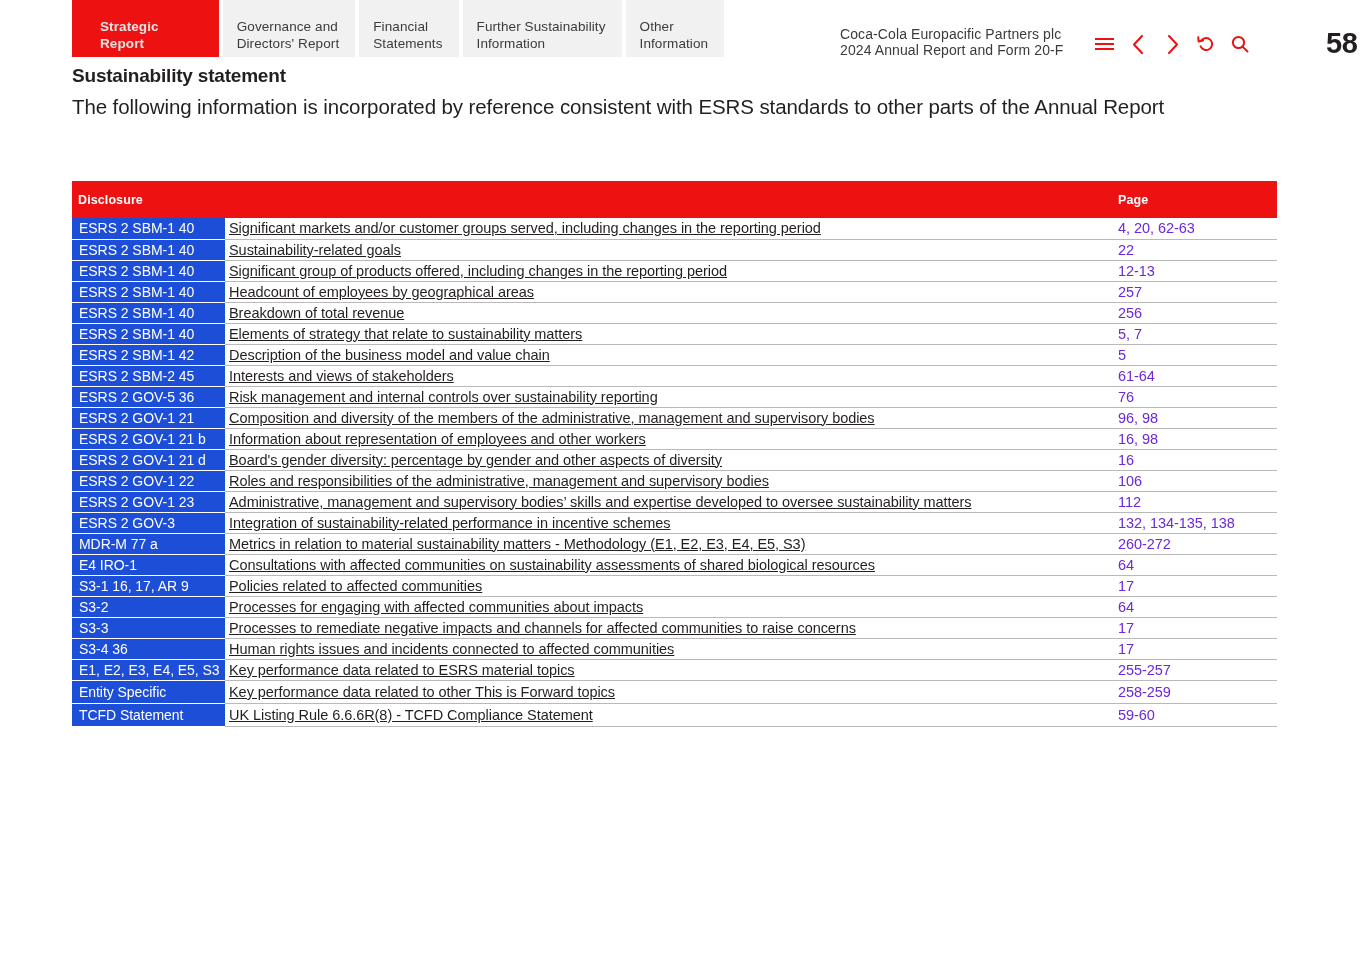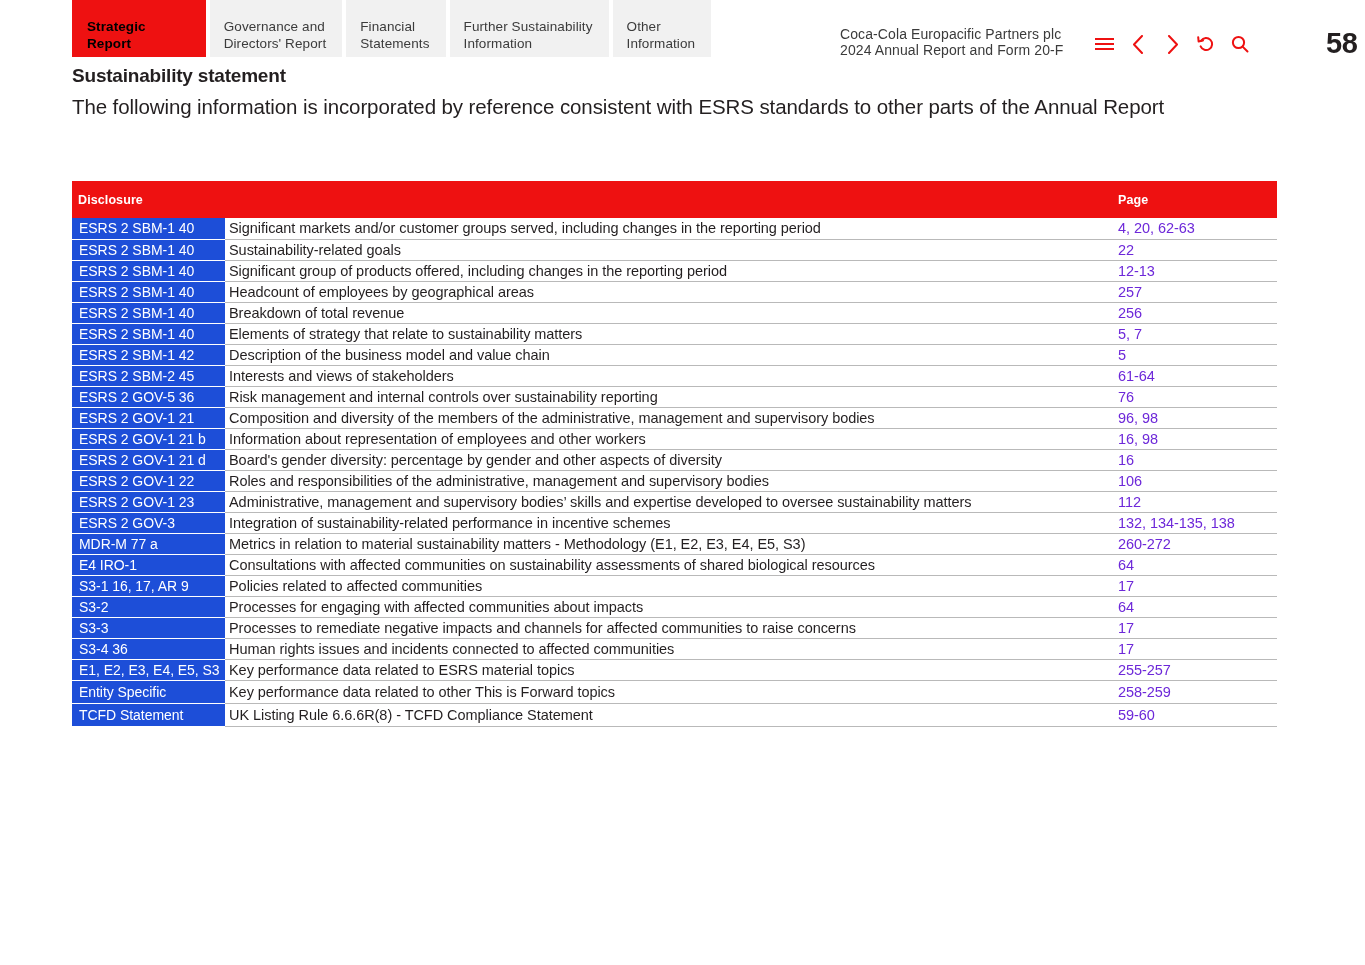--- a/index.html
+++ b/index.html
@@ -35,23 +35,23 @@
     font-size: 13.5px;
     line-height: 17px;
     padding: 18px 16px 0 14px;
     margin-right: 4px;
     white-space: pre-line;
     letter-spacing: 0.1px;
   }
 
   .tab.active {
     background: #ee1111;
-    color: #000000;
+    color: #e5e5e5;
     font-weight: bold;
-    padding-left: 15px;
+    padding-left: 28px;
     padding-right: 60px;
   }
 
   .doc-title {
     position: absolute;
     left: 840px;
     top: 26px;
     font-size: 14px;
     line-height: 16px;
     color: #3b3b3b;
@@ -162,20 +162,21 @@
     color: #ffffff;
     border-bottom: 1px solid #ffffff;
     font-size: 14px;
     padding-left: 7px;
   }
 
   table.disc tbody td.desc {
     color: #231f20;
     border-bottom: 1px solid #b9b9b9;
     padding-left: 4px;
+    text-decoration: underline;
   }
 
   table.disc tbody td.page {
     color: #6d28d9;
     border-bottom: 1px solid #b9b9b9;
     padding-left: 8px;
   }
 
   table.disc tbody tr.tall td { height: 23px; }
 </style>

